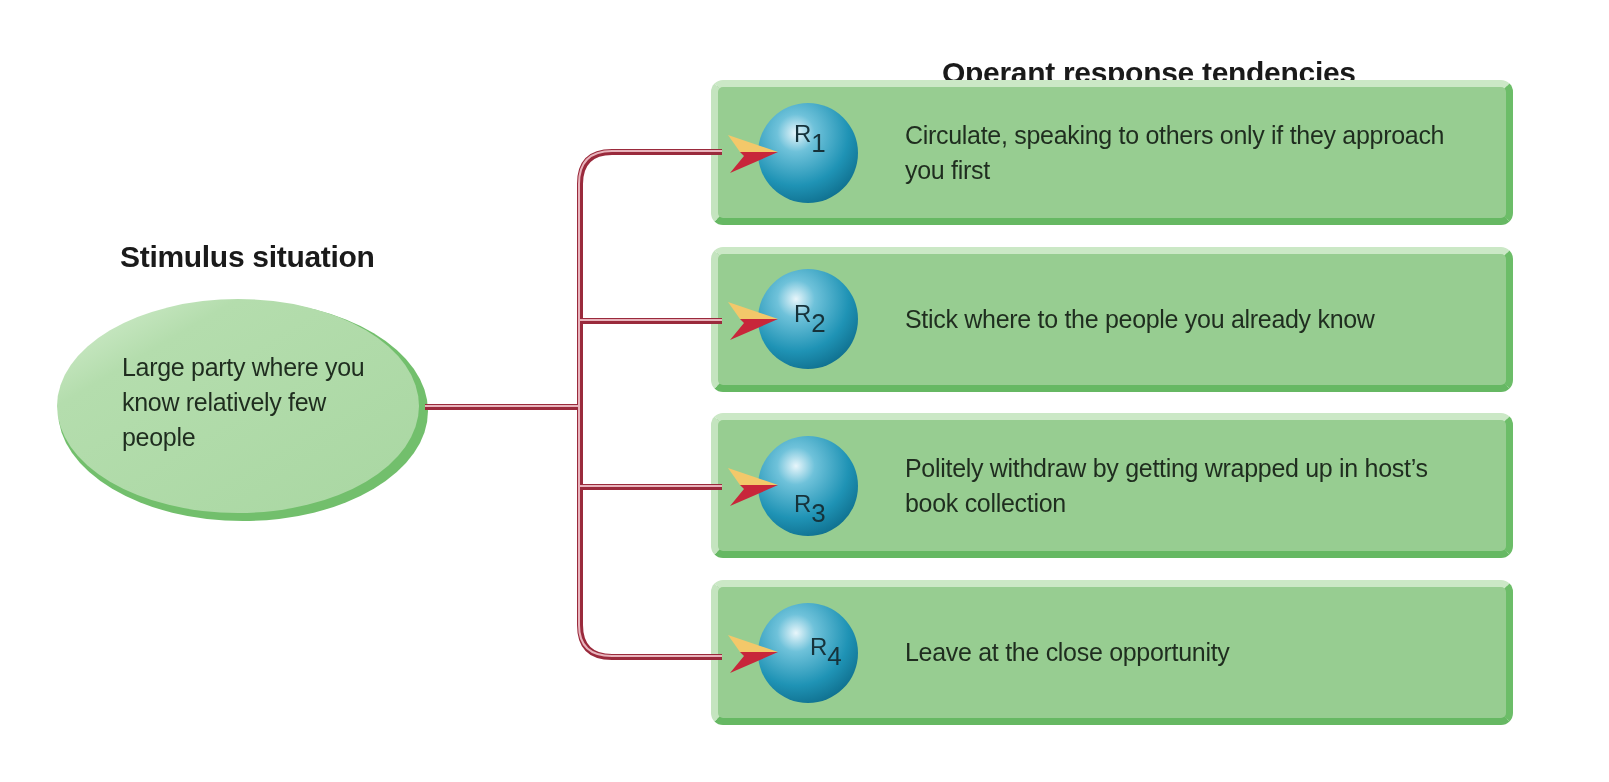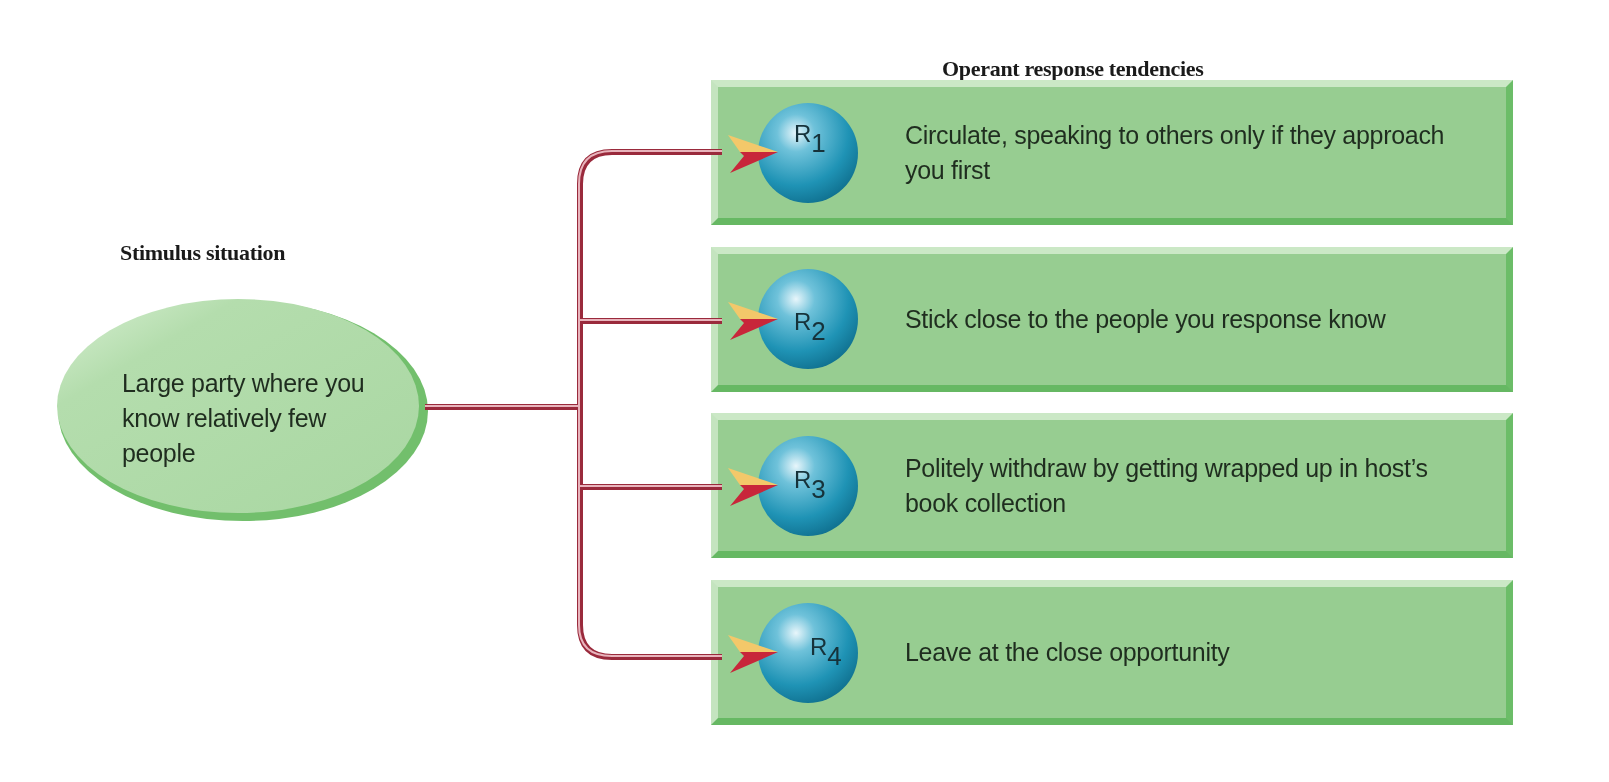--- a/index.html
+++ b/index.html
@@ -1,42 +1,42 @@
 <!DOCTYPE html>
 <html><head>
 <meta charset="utf-8">
 <style>
   html, body { margin:0; padding:0; background:#ffffff; }
   body { width:1609px; height:782px; position:relative; overflow:hidden;
          font-family:"Liberation Sans", "DejaVu Sans", sans-serif; color:#1e2a1e; }
-  .heading { position:absolute; font-weight:bold; font-size:22px; color:#1a1a1a; letter-spacing:-0.3px;font-family:Liberation Serif, serif; }
+  .heading { position:absolute; font-weight:bold; font-size:30px; color:#1a1a1a; letter-spacing:-0.3px; }
   #stim-heading { left:120px; top:240px; }
   #resp-heading { left:942px; top:56px; }
   .box { position:absolute; left:711px; width:802px; height:145px; box-sizing:border-box;
          background:#97cd91;
          border-top:7px solid #cbe8c6; border-left:7px solid #c4e4bf;
-         border-right:7px solid #6cbd68; border-bottom:7px solid #66b863; }
+         border-right:7px solid #6cbd68; border-bottom:7px solid #66b863;border-radius:12px; }
   .box-text { position:absolute; left:187px; top:0; bottom:0; right:40px;
               display:flex; align-items:center; font-size:25px; line-height:35px; color:#1f2d1f; letter-spacing:-0.3px; }
-  #ellipse-text { position:absolute; left:122px; top:350px; width:280px; font-size:25px; line-height:35px; color:#1f2d1f; letter-spacing:-0.3px;margin-top:16px; }
+  #ellipse-text { position:absolute; left:122px; top:350px; width:280px; font-size:25px; line-height:35px; color:#1f2d1f; letter-spacing:-0.3px; }
   .sphere-label { position:absolute; font-size:24px; color:#16323a; }
   .sphere-label sub { font-size:26px; vertical-align:-10px; }
   svg#diagram { position:absolute; left:0; top:0; }
 </style>
 </head>
 <body>
 
 <div class="heading" id="stim-heading">Stimulus situation</div>
 <div class="heading" id="resp-heading">Operant response tendencies</div>
 
 <div class="box" style="top:80px">
   <div class="box-text">Circulate, speaking to others only if they approach you first</div>
 </div>
 <div class="box" style="top:247px">
-  <div class="box-text">Stick close to the people you response know</div>
+  <div class="box-text">Stick where to the people you already know</div>
 </div>
 <div class="box" style="top:413px">
   <div class="box-text">Politely withdraw by getting wrapped up in host’s book collection</div>
 </div>
 <div class="box" style="top:580px">
   <div class="box-text">Leave at the close opportunity</div>
 </div>
 
 <svg id="diagram" width="1609" height="782">
   <defs>
@@ -90,15 +90,15 @@
   </g>
   <g>
     <polygon points="728,635 778,652 740,652" fill="#f3c86a"></polygon>
     <polygon points="740,652 778,652 730,673 744,656" fill="#c8263a"></polygon>
   </g>
 </svg>
 
 <div id="ellipse-text">Large party where you know relatively few people</div>
 
 <div class="sphere-label" style="left:794px;top:120px"><span>R</span><sub>1</sub></div>
-<div class="sphere-label" style="left:794px;top:308px"><span>R</span><sub>2</sub></div>
-<div class="sphere-label" style="left:794px;top:466px"><span>R</span><sub>3</sub></div>
+<div class="sphere-label" style="left:794px;top:300px"><span>R</span><sub>2</sub></div>
+<div class="sphere-label" style="left:794px;top:490px"><span>R</span><sub>3</sub></div>
 <div class="sphere-label" style="left:810px;top:633px"><span>R</span><sub>4</sub></div>
 
 </body></html>

